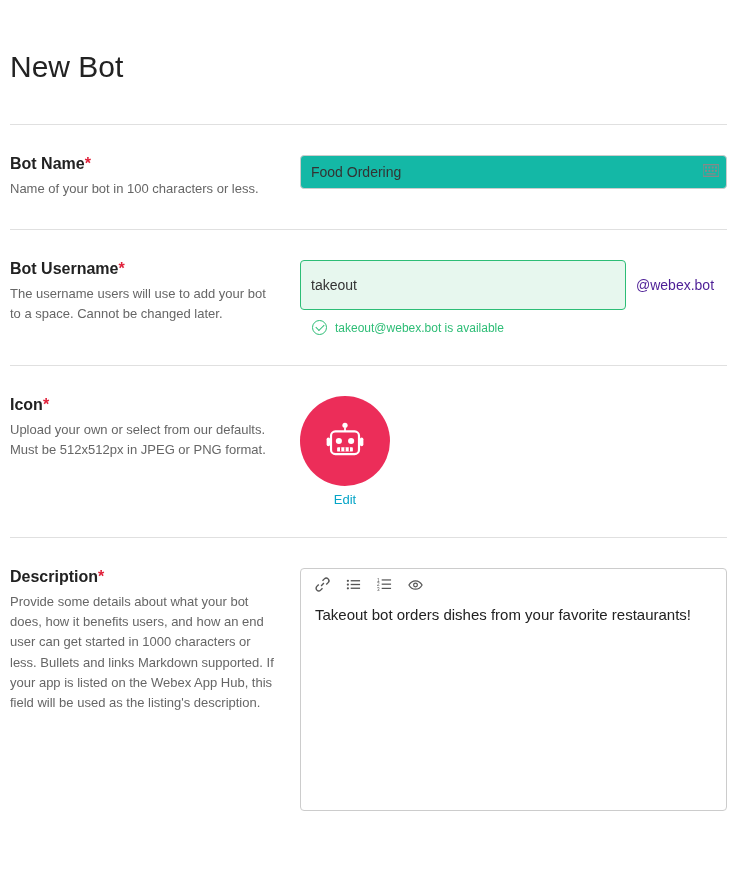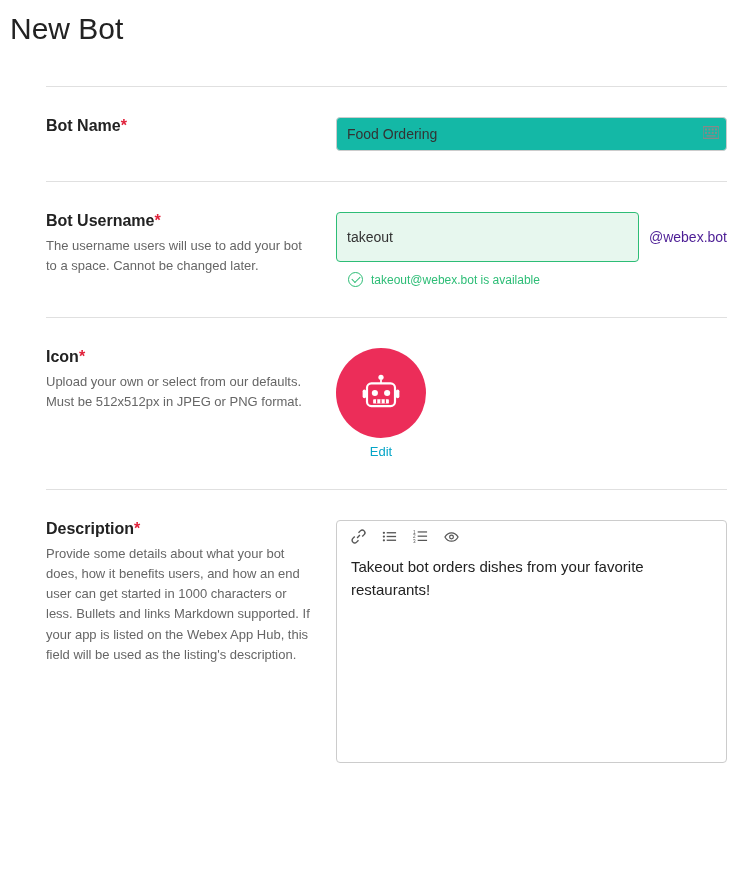--- a/index.html
+++ b/index.html
@@ -13,26 +13,26 @@
       background: #fff;
       width: 737px;
       padding: 10px;
     }
     .page-title {
       font-size: 30px;
       font-weight: 400;
       color: #222;
       margin-bottom: 40px;
       padding-top: 2px;
+      margin-top: 38px;
     }
     .section {
       display: flex;
       border-top: 1px solid #e0e0e0;
       padding: 30px 0;
-      margin-left: 36px;
     }
     .section-left {
       width: 290px;
       flex-shrink: 0;
       padding-right: 20px;
     }
     .section-right {
       flex: 1;
     }
     .field-label {
@@ -180,20 +180,21 @@
 </head>
 <body>
 
 <h1 class="page-title">New Bot</h1>
 
 <div class="section">
   <div class="section-left">
     <div class="field-label">
       <span>Bot Name</span><span class="required">*</span>
     </div>
+    <div class="field-help">Name of your bot in 100 characters or less.</div>
   </div>
   <div class="section-right">
     <div class="input-wrapper">
       <input type="text" class="text-input" value="Food Ordering" style="">
       <span class="input-suffix-icon">
         <svg class="keyboard-icon" viewBox="0 0 24 18">
           <rect x="0" y="0" width="24" height="18" rx="2" fill="none" stroke="#888" stroke-width="2"></rect>
           <rect x="3" y="3" width="3" height="3" fill="#888"></rect>
           <rect x="8" y="3" width="3" height="3" fill="#888"></rect>
           <rect x="13" y="3" width="3" height="3" fill="#888"></rect>

